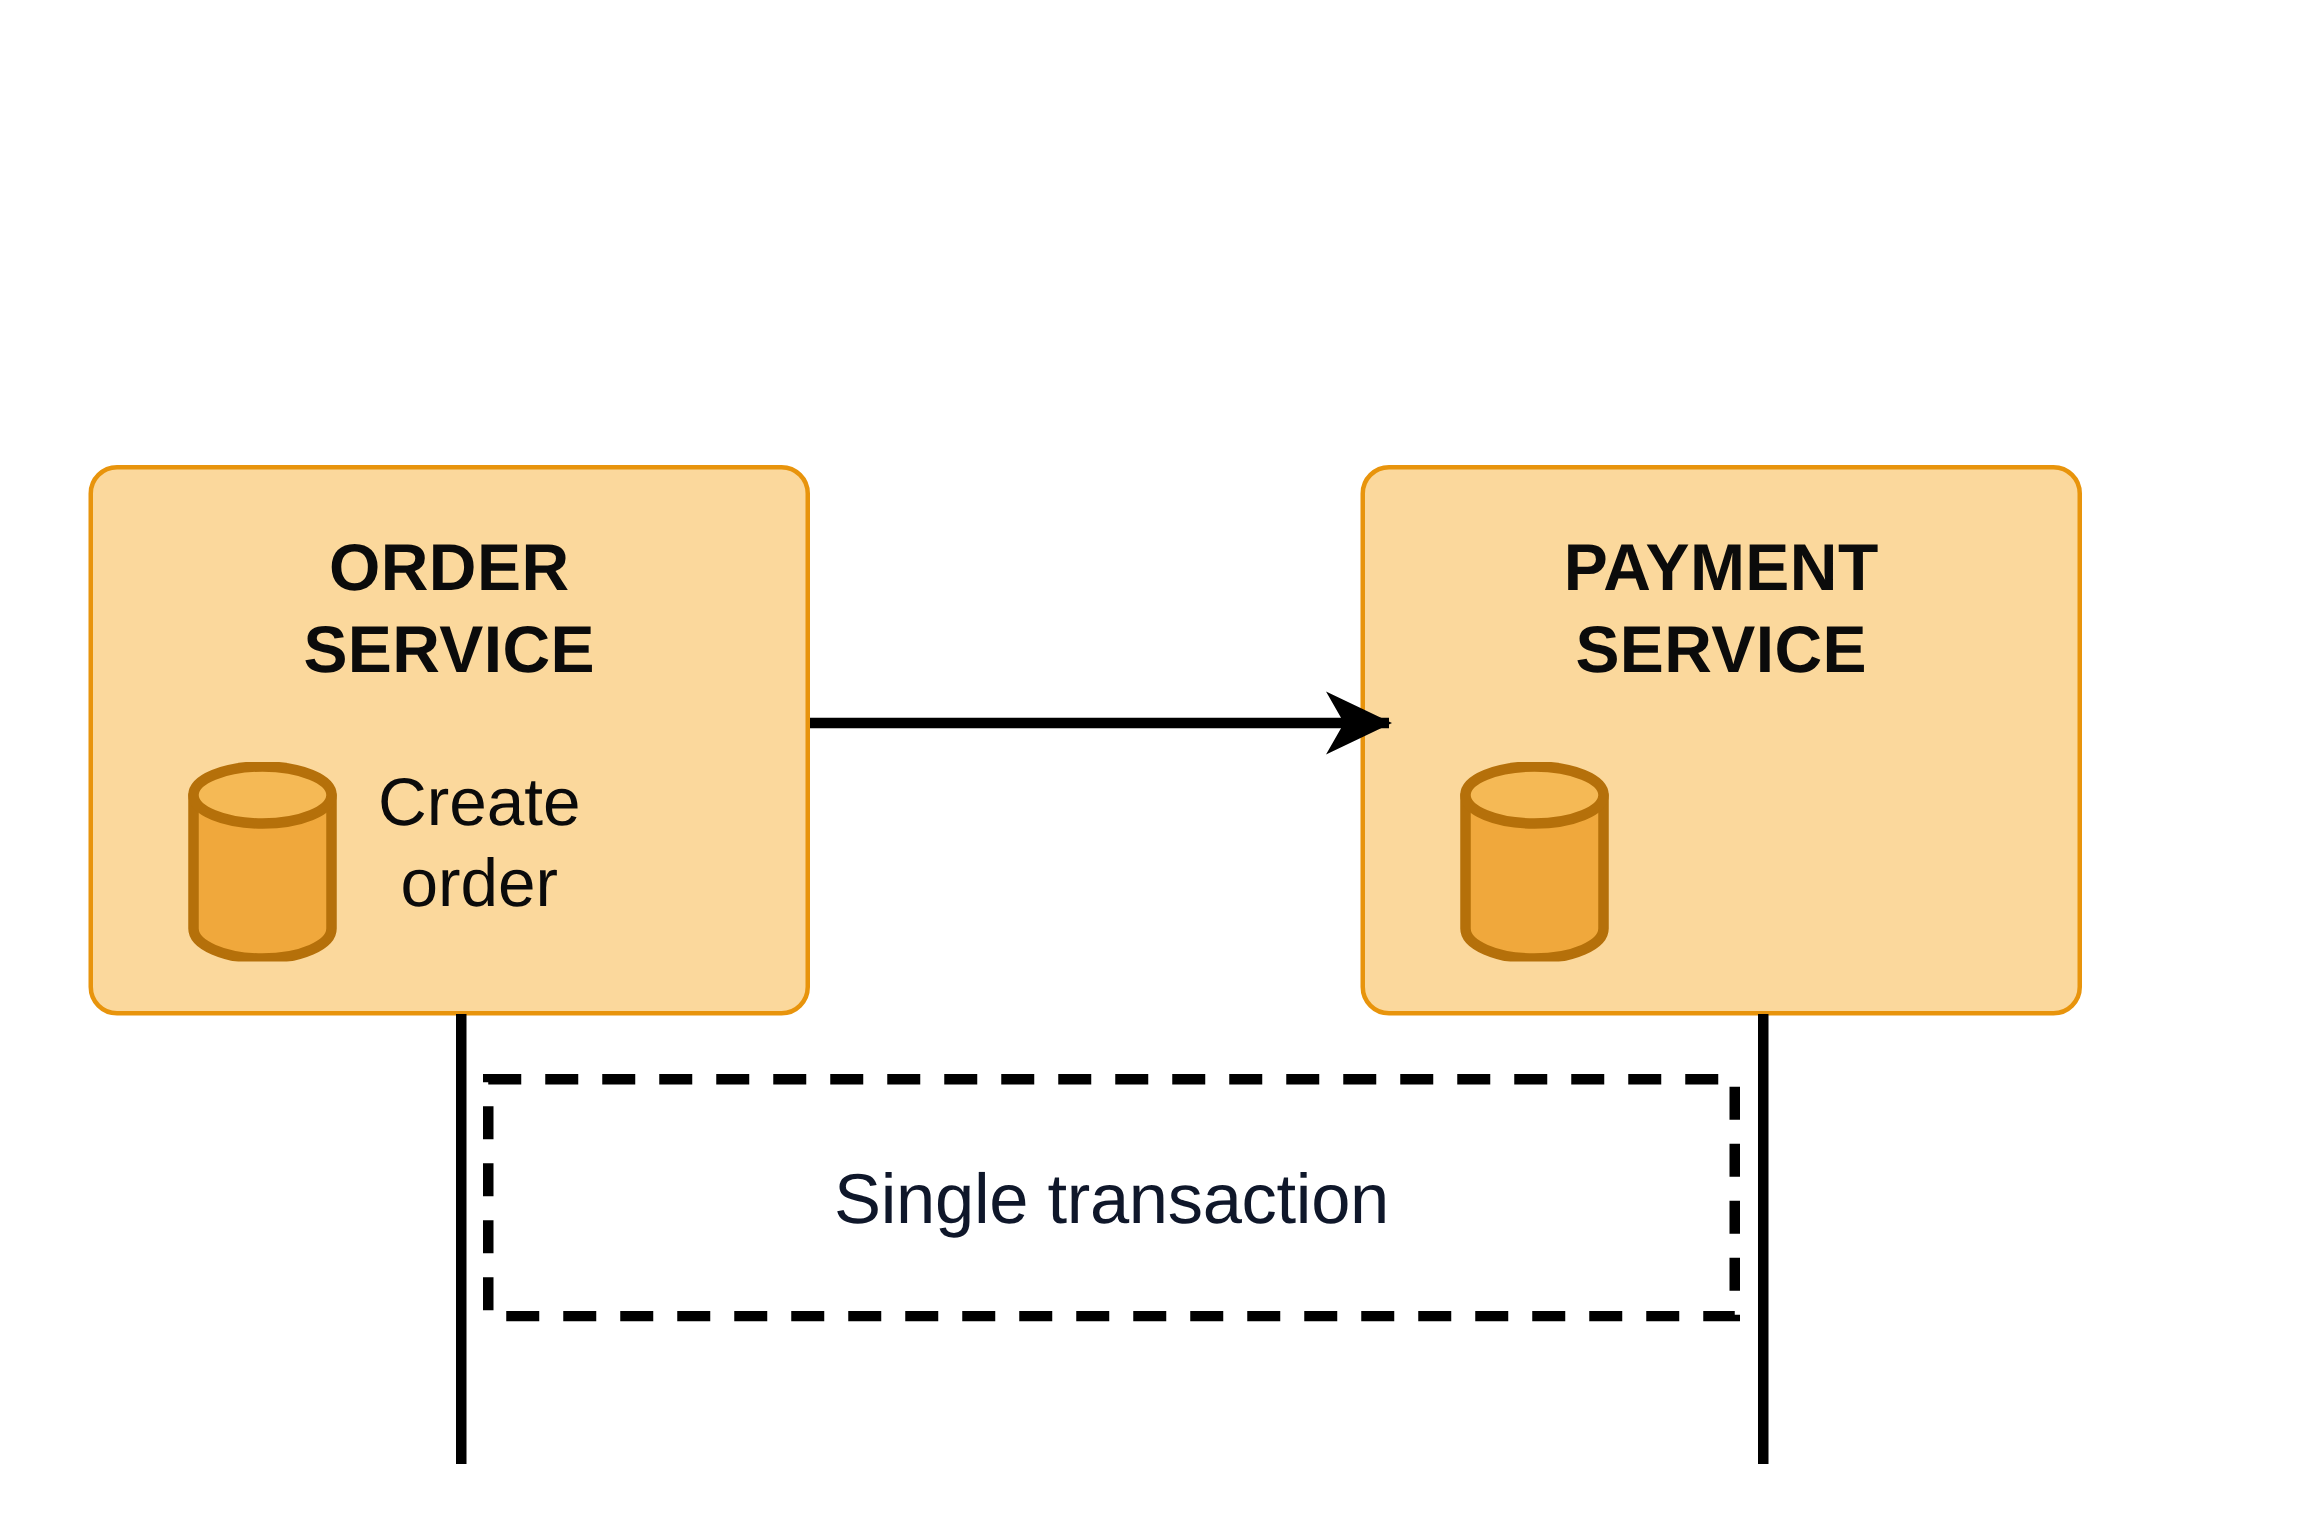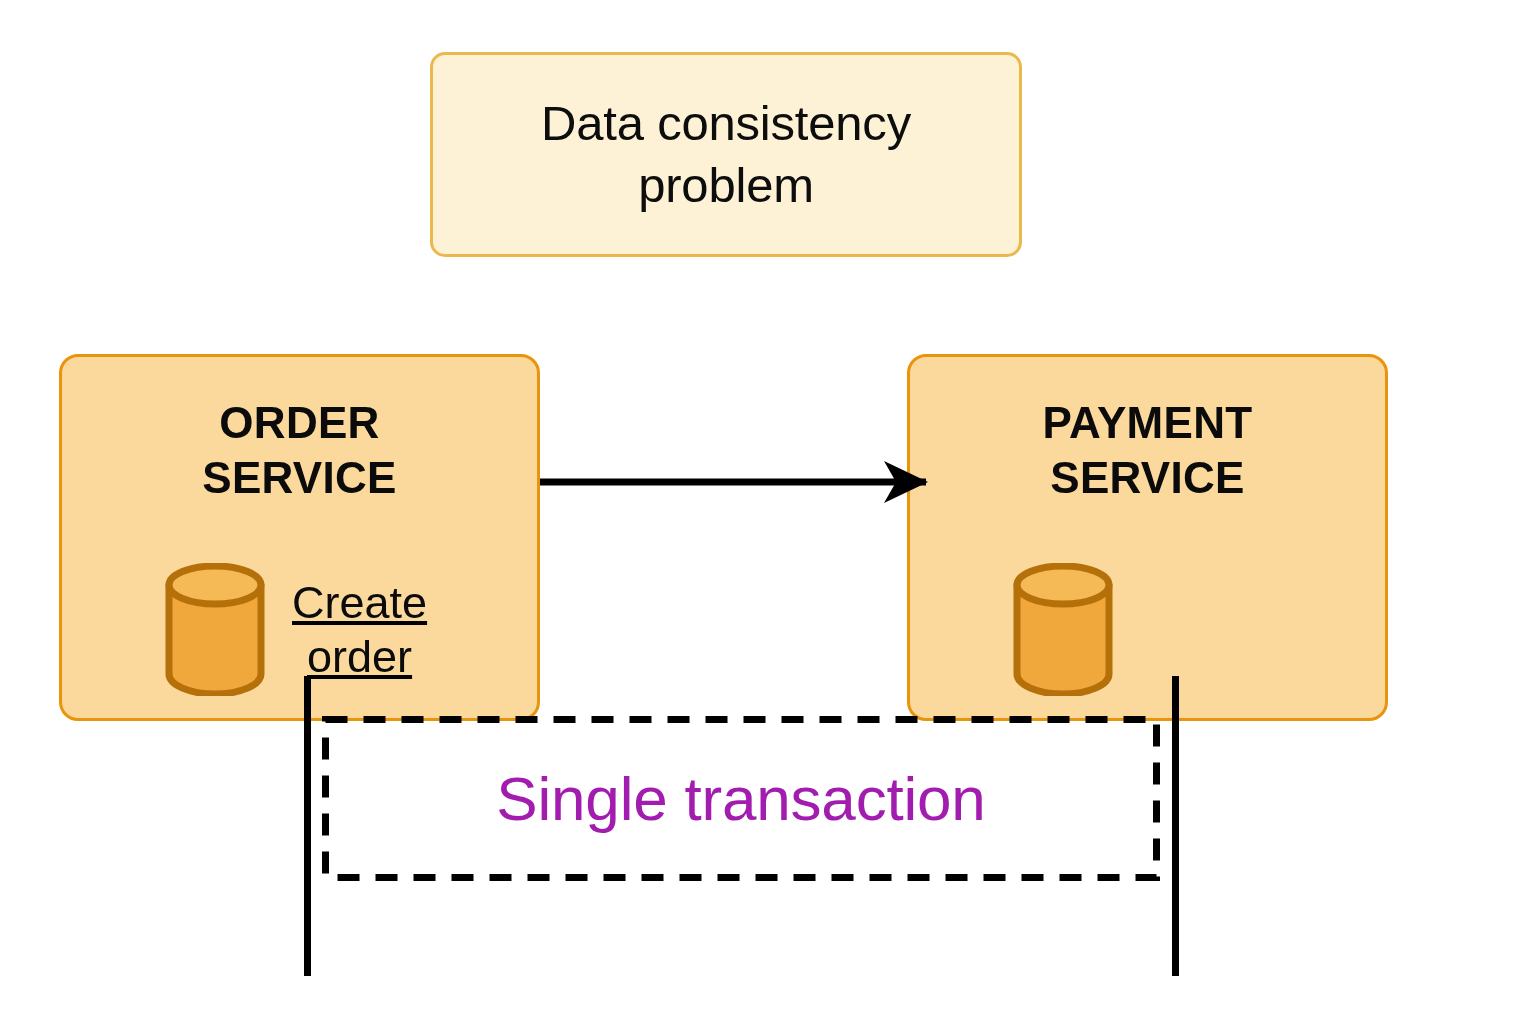--- a/index.html
+++ b/index.html
@@ -46,21 +46,20 @@
   
   .service-box {
     position: absolute;
     top: 310px;
     width: 481px;
     height: 367px;
     background: #fbd89c;
     border: 3px solid #e8940c;
     border-radius: 19px;
     box-sizing: border-box;
-    margin-top: 44px;
   }
   #order-service-box { left: 59px; }
   #payment-service-box { left: 907px; }
 
   .service-title {
     position: absolute;
     left: 0;
     right: 0;
     top: 38px;
     text-align: center;
@@ -72,25 +71,23 @@
     letter-spacing: 0.3px;
   }
 
   .service-body {
     position: absolute;
     left: 0;
     right: 0;
     top: 195px;
     height: 155px;
     display: flex;
-    align-items: center;
     justify-content: flex-start;
-    padding-left: 102px;
+    padding-left: 62px;
     box-sizing: border-box;
-    text-decoration: underline;
   }
   .db-icon {
     width: 102px;
     height: 133px;
     flex: 0 0 auto;
   }
   .service-action {
     font-size: 45px;
     line-height: 1.2;
     color: #0b0b0b;
@@ -131,34 +128,30 @@
   #transaction-box svg { display: block; }
   #transaction-label {
     position: absolute;
     left: 322px;
     top: 716px;
     width: 838px;
     height: 165px;
     display: flex;
     align-items: center;
     justify-content: center;
-    font-size: 62px;
-    color: #a21caf;
+    font-size: 47px;
+    color: #0f172a;
     letter-spacing: -0.2px;
   }
 </style>
 </head>
 <body>
 
 <div id="stage">
 
-  <div id="title-box">
-    <div id="title-text">Data consistency
-problem</div>
-  </div>
 
   <div class="service-box" id="order-service-box">
     <div class="service-title">ORDER
 SERVICE</div>
     <div class="service-body">
       <svg class="db-icon" viewBox="0 0 102 133">
         <path d="M5 22 L5 111 A46 20 0 0 0 97 111 L97 22 Z" fill="#F0A83C" stroke="#B5700A" stroke-width="7" stroke-linejoin="round"></path>
         <ellipse cx="51" cy="22" rx="46" ry="19" fill="#F5B955" stroke="#B5700A" stroke-width="7"></ellipse>
       </svg>
       <div class="service-action">Create

